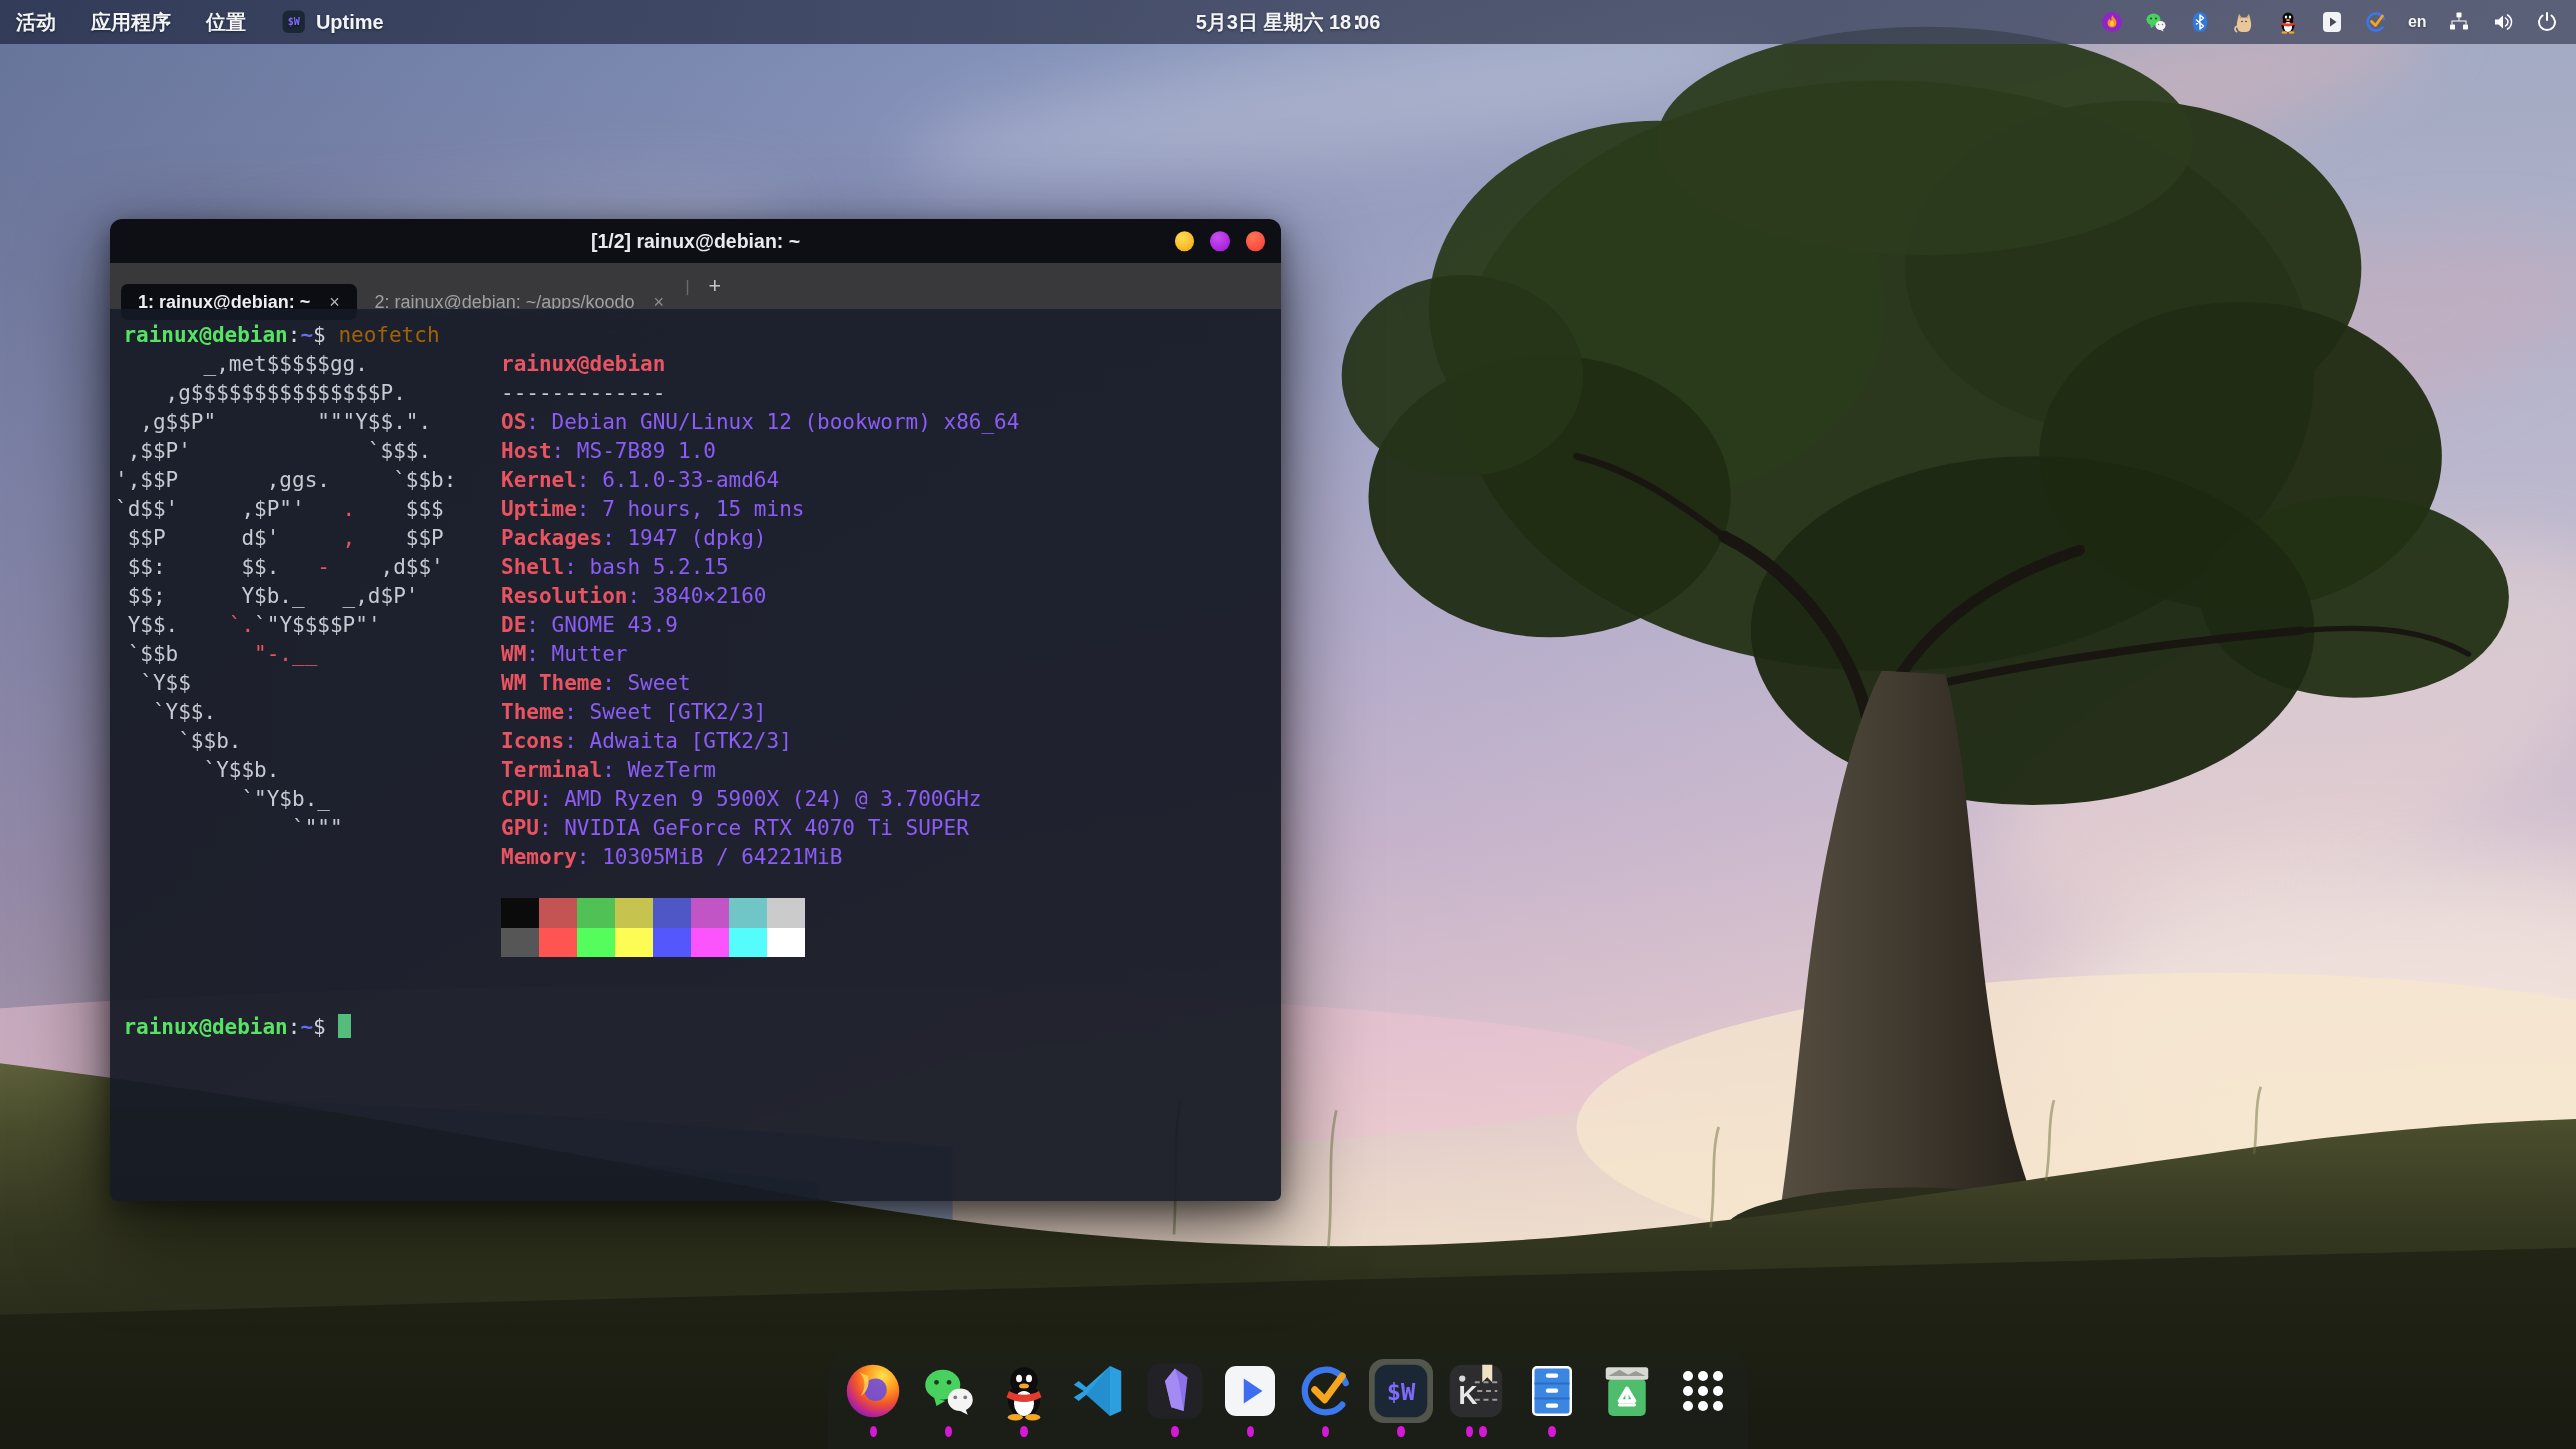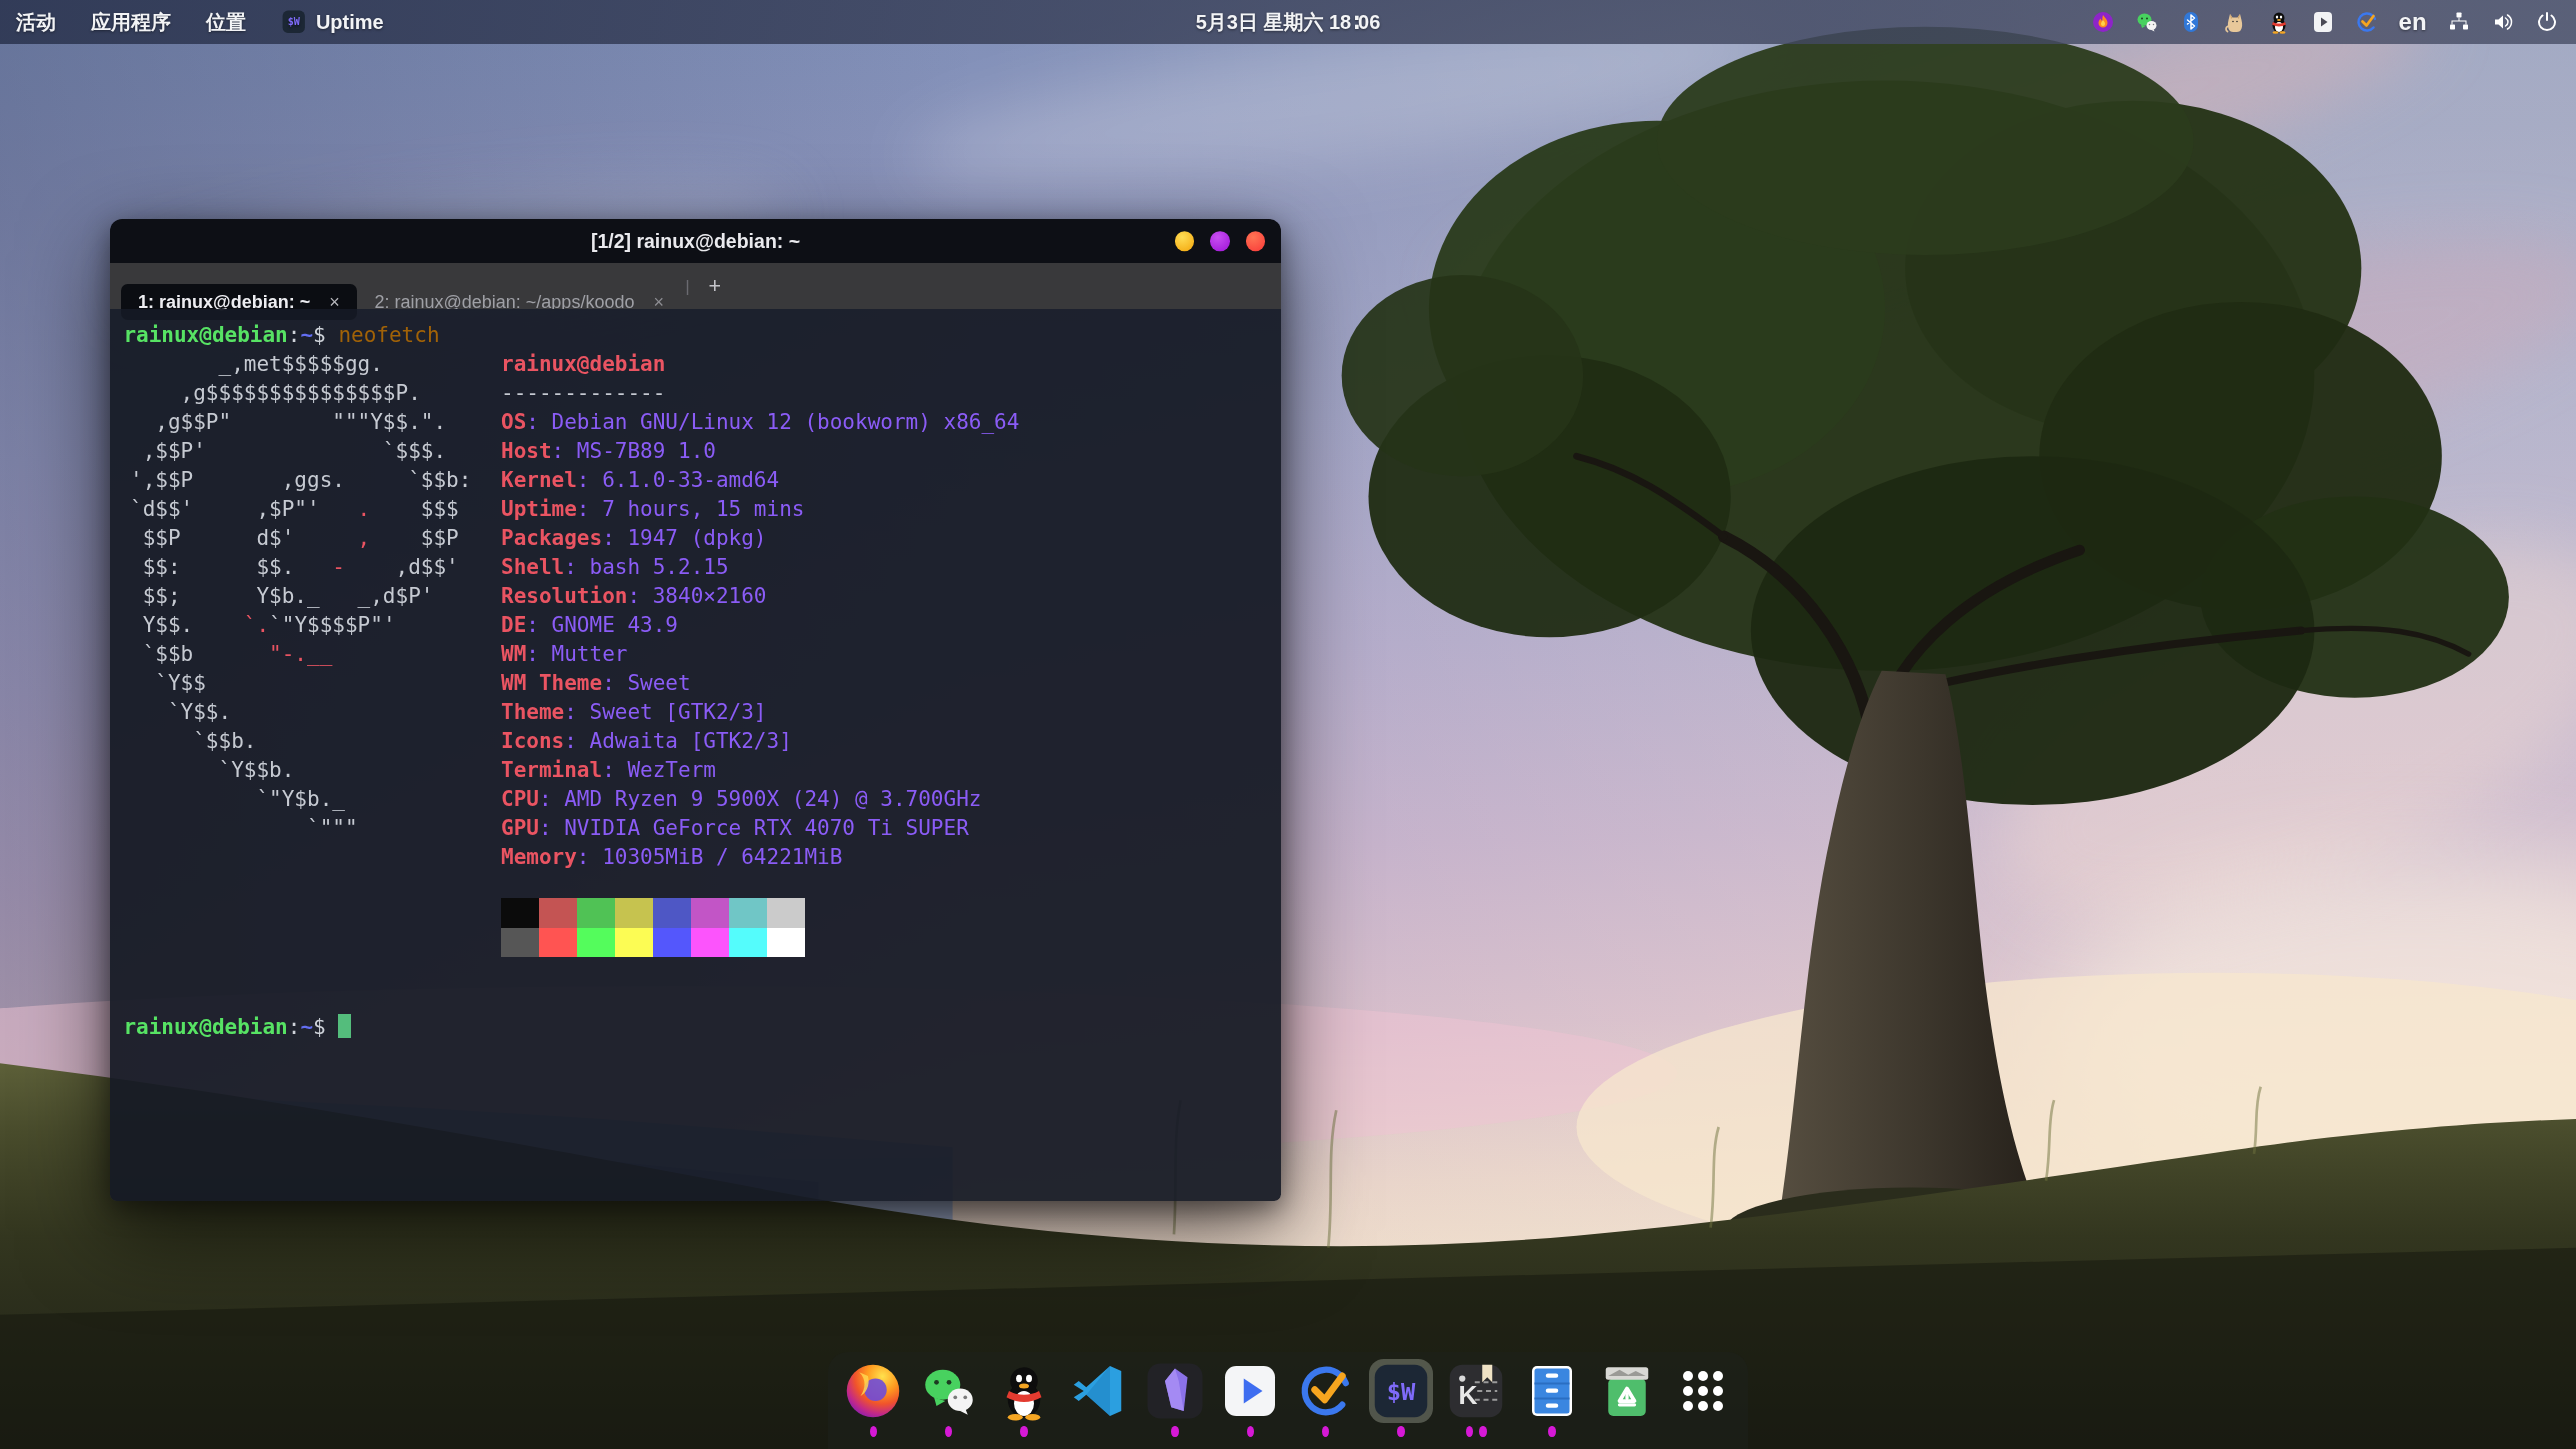--- a/index.html
+++ b/index.html
@@ -24,21 +24,21 @@
     background:linear-gradient(90deg,rgba(43,52,79,.88),rgba(60,67,92,.82) 50%,rgba(74,80,104,.82));
     color:#f3f4f6;font-weight:bold;font-size:20px;text-shadow:0 1.3px 2.7px rgba(0,0,0,.45);}
   .tb-left{display:flex;align-items:center;gap:35px;padding-left:16px;}
   .tb-item{cursor:default;}
   .tb-app{display:flex;align-items:center;gap:9.4px;}
   .tb-appicon svg{width:25.5px;height:25.5px;display:block;}
   .tb-clock{position:absolute;left:50%;transform:translateX(-50%);top:0;height:44px;display:flex;align-items:center;}
   .tb-right{margin-left:auto;display:flex;align-items:center;gap:20px;padding-right:17.4px;}
   .tray-ic{display:flex;align-items:center;}
   .tray-ic svg{width:24px;height:24px;display:block;}
-  .imext{font-size:24px;font-weight:bold;}
+  .imext{font-size:16px;font-weight:bold;}
 
   
   .window{position:absolute;left:110px;top:219px;width:1171px;height:982px;z-index:40;
     border-radius:12px 12px 6.7px 6.7px;overflow:hidden;
     box-shadow:0 30px 87px rgba(0,0,0,.6),0 8px 27px rgba(0,0,0,.45);}
   .titlebar{height:44px;background:#0d0f15;display:flex;align-items:center;justify-content:center;position:relative;}
   .title{color:#eaeaee;font-size:19.5px;font-weight:bold;}
   .lights{position:absolute;right:16px;top:50%;transform:translateY(-50%);display:flex;gap:16px;}
   .light{width:19.5px;height:19.5px;border-radius:50%;}
   .light.min{background:radial-gradient(circle at 38% 30%,#ffdd55,#f3a50a);}
@@ -53,21 +53,21 @@
   .tab-new{color:#c4c4c9;font-size:21.5px;margin-left:8px;padding:0 6.7px;}
   .content{position:absolute;top:90px;left:0;right:0;bottom:0;background:rgba(21,26,36,.94);
     font-family:"DejaVu Sans Mono",monospace;font-size:21px;line-height:29px;color:#c6cad2;}
   .content pre{margin:0;font-family:inherit;white-space:pre;}
   .prompt-line{position:absolute;left:13.4px;top:12px;}
   .bottom-prompt{position:absolute;left:13.4px;top:704px;}
   .u{color:#57e364;font-weight:bold;}
   .cl{color:#ced2d9;}
   .pth{color:#636ef2;font-weight:bold;}
   .cmd{color:#a16207;}
-  .ascii{position:absolute;left:20px;top:41px;}
+  .ascii{position:absolute;left:5px;top:41px;}
   .c1t{color:#c6cad2;}
   .c2t{color:#ea5462;}
   .info{position:absolute;left:391px;top:41px;white-space:pre;}
   .irow{height:29px;}
   .ilabel{color:#ea5462;font-weight:bold;}
   .ival{color:#8b5cf6;}
   .ntitle{color:#ea5462;font-weight:bold;height:29px;}
   .nunder{color:#c6cad2;height:29px;}
   .palette{position:absolute;left:391px;top:589px;}
   .prow{display:flex;height:29.5px;}

